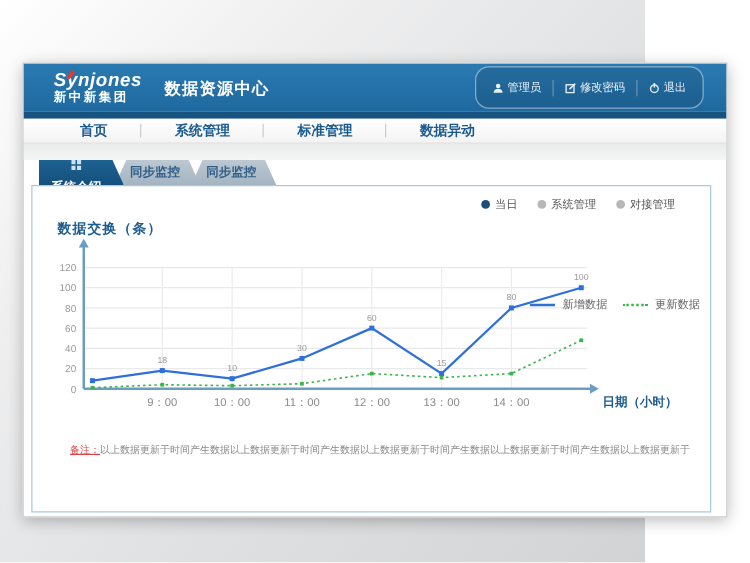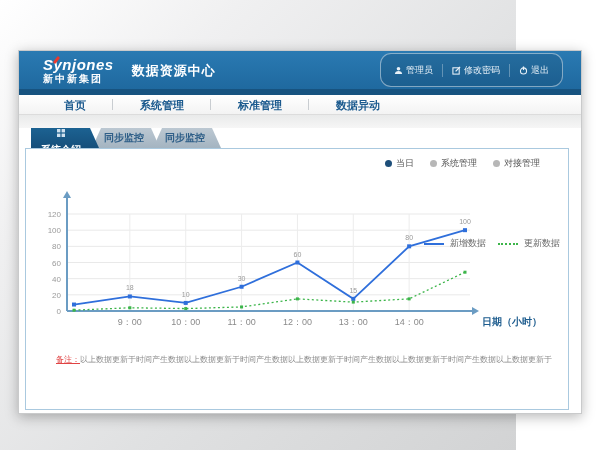--- a/index.html
+++ b/index.html
@@ -197,20 +197,21 @@
         <span class="radio">
           <span class="dot"></span>
           <span>系统管理</span>
         </span>
         <span class="radio">
           <span class="dot"></span>
           <span>对接管理</span>
         </span>
       </div>
 
+      <div class="ylabel">数据交换（条）</div>
 
       <svg id="chart" width="544" height="145">
           <g>
             <line x1="41" y1="105.83333333333333" x2="444" y2="105.83333333333333" stroke="#e9e9e9" stroke-width="1"></line>
             <line x1="41" y1="89.66666666666666" x2="444" y2="89.66666666666666" stroke="#e9e9e9" stroke-width="1"></line>
             <line x1="41" y1="73.5" x2="444" y2="73.5" stroke="#e9e9e9" stroke-width="1"></line>
             <line x1="41" y1="57.33333333333333" x2="444" y2="57.33333333333333" stroke="#e9e9e9" stroke-width="1"></line>
             <line x1="41" y1="41.16666666666667" x2="444" y2="41.16666666666667" stroke="#e9e9e9" stroke-width="1"></line>
             <line x1="41" y1="25" x2="444" y2="25" stroke="#e9e9e9" stroke-width="1"></line>
             <line x1="103.85714285714286" y1="25" x2="103.85714285714286" y2="122" stroke="#ececec" stroke-width="1"></line>

